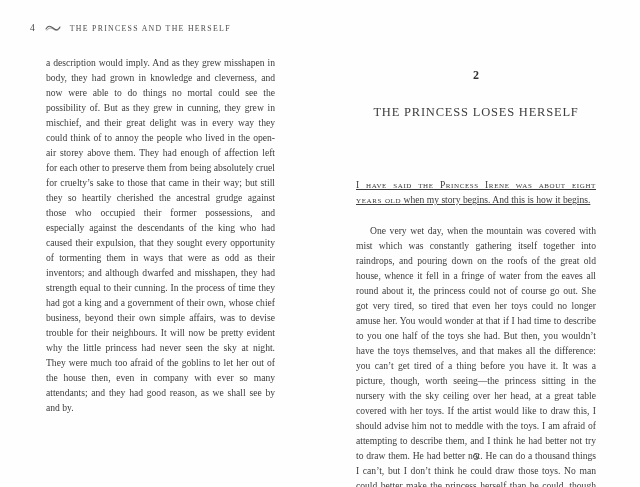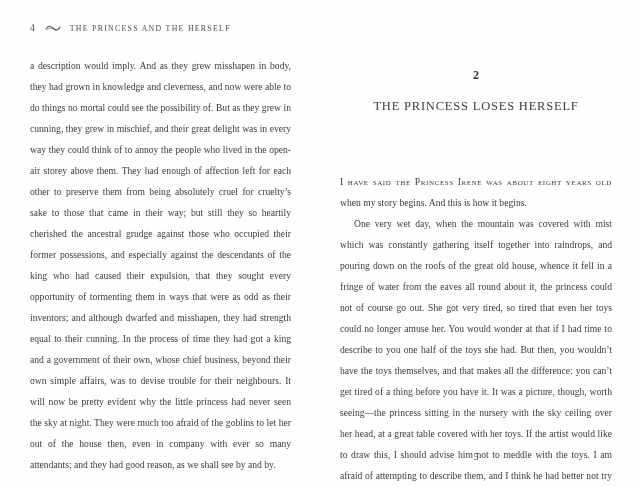--- a/index.html
+++ b/index.html
@@ -38,50 +38,51 @@
     margin: 0 9px 0 10px;
     display: inline-flex;
     align-items: center;
   }
   .running-title {
     font-size: 7.8px;
     letter-spacing: 1.3px;
     color: #4c4c4c;
   }
   .body-text {
-    margin: 0;
+    margin: 16px;
     font-size: 9.6px;
-    line-height: 21px;
+    line-height: 15px;
     text-align: justify;
     color: #3b3b3b;
   }
   
   .page-right {
     position: absolute;
     left: 340px;
     top: 0;
     width: 272px;
     height: 487px;
   }
   .chapter-number {
     margin-top: 68px;
     text-align: center;
     font-size: 12px;
     font-weight: bold;
     color: #333333;
   }
   .chapter-title {
-    margin-top: 16px;
+    margin-top: 22px;
     text-align: center;
     font-size: 12.5px;
     letter-spacing: 0.8px;
     color: #3d3d3d;
   }
   .opening-para {
     margin-top: 57px;
+    text-decoration: underline;
   }
   .smallcaps {
     font-variant: small-caps;
     letter-spacing: 0.6px;
   }
   .indent-para {
     text-indent: 14px;
     margin-top: 0;
   }
   .folio-bottom {

